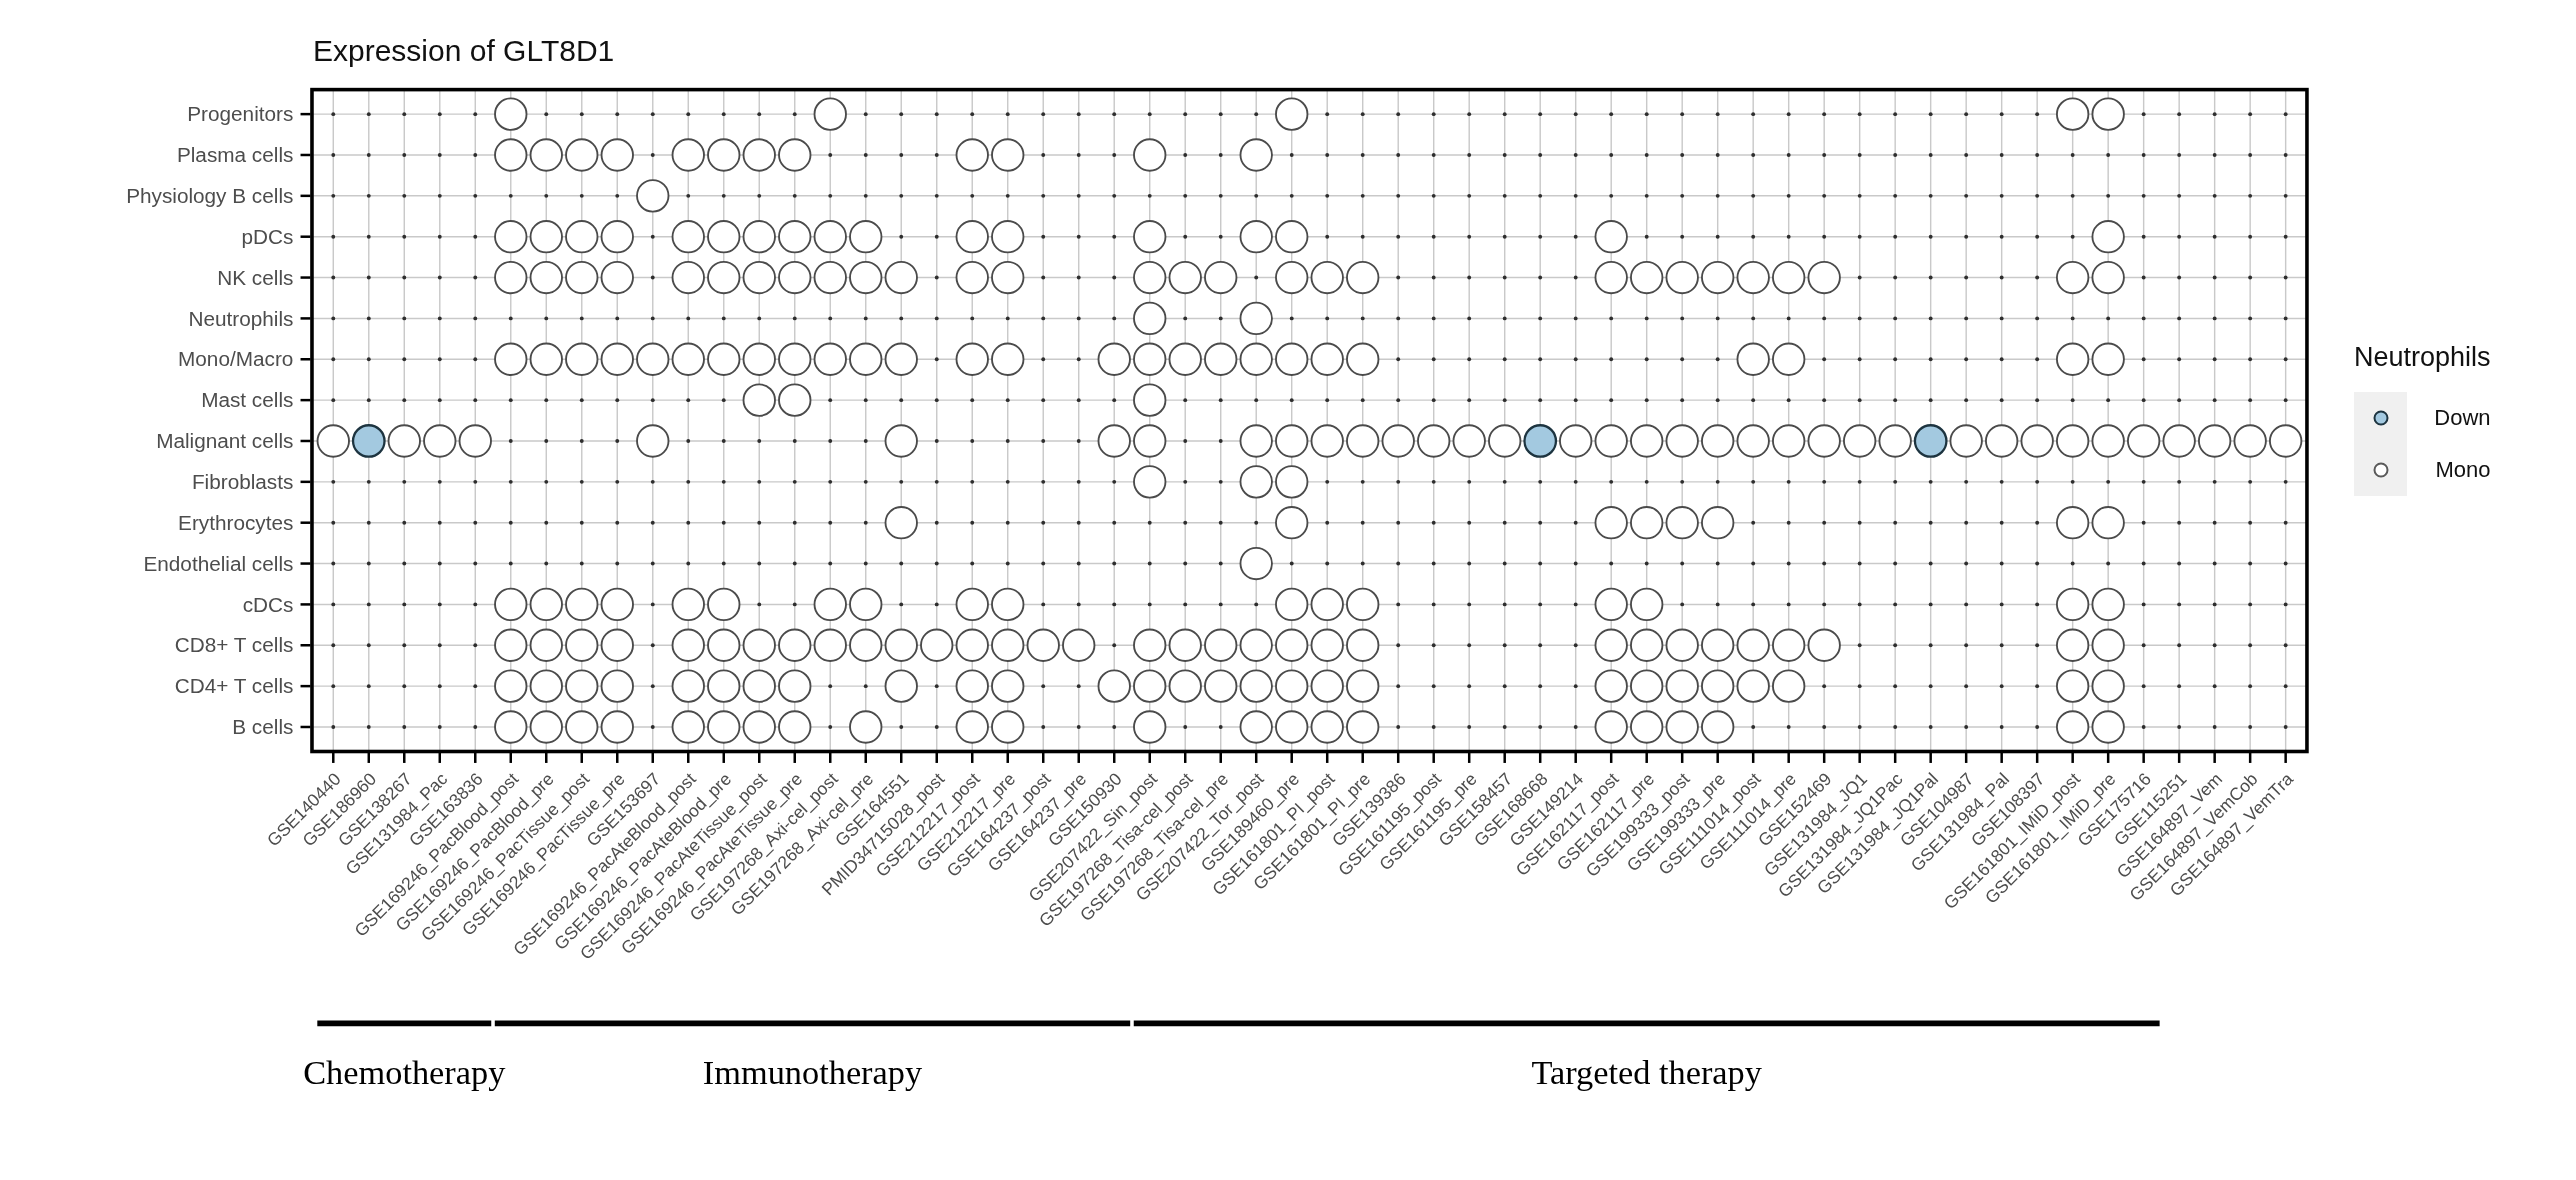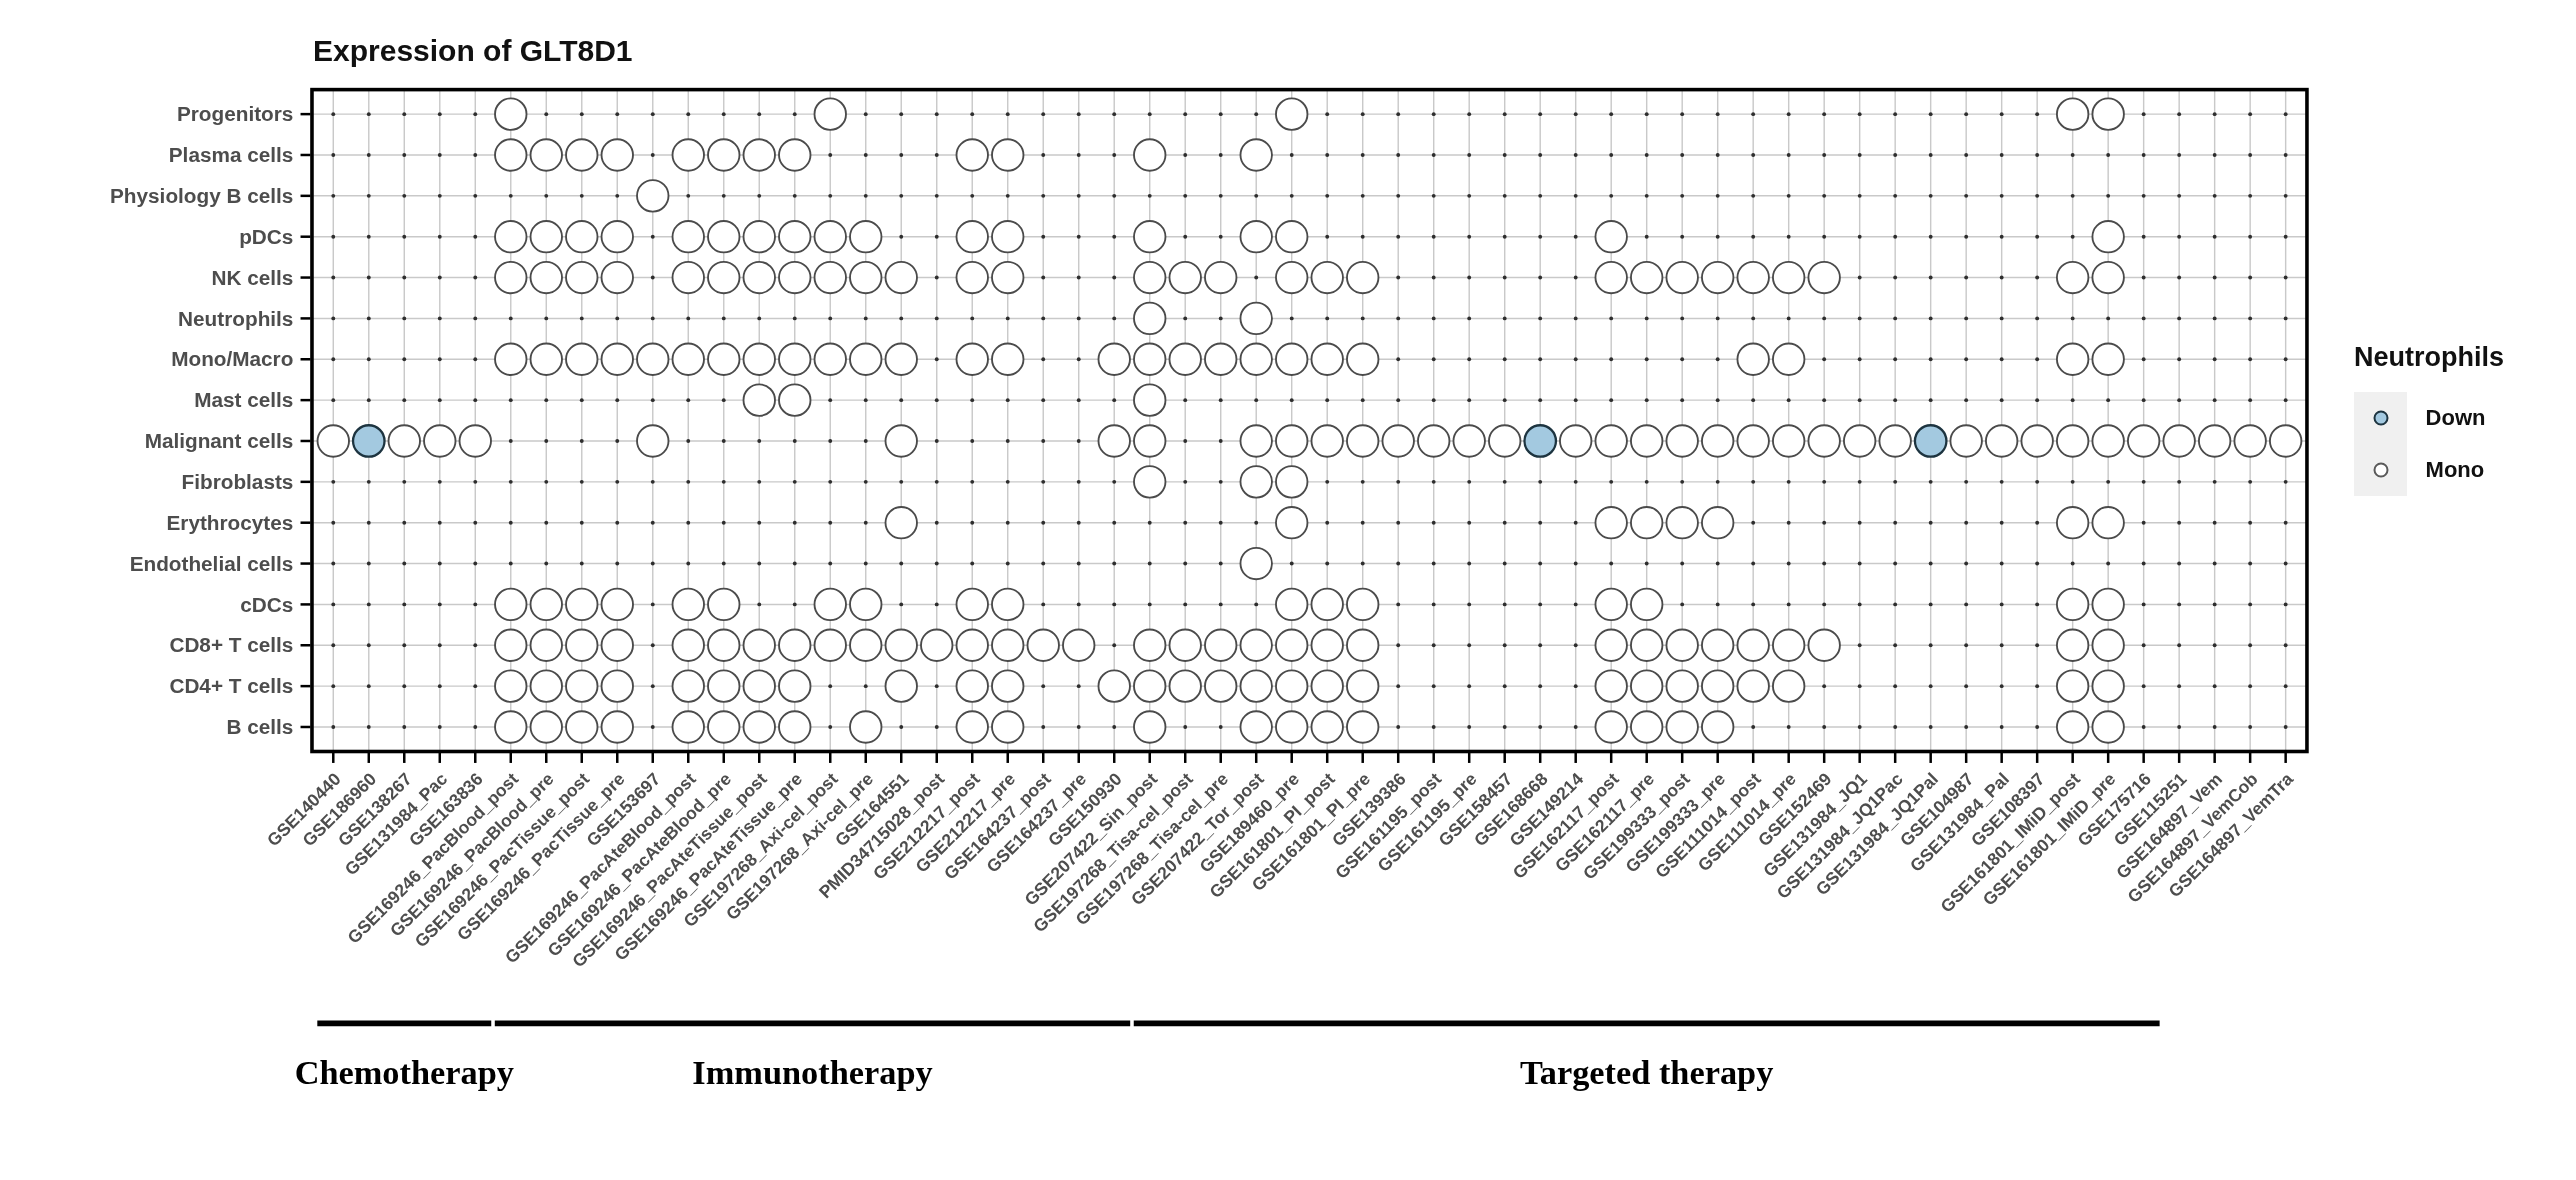--- a/index.html
+++ b/index.html
@@ -1,23 +1,23 @@
 <!DOCTYPE html>
 <html style="font-size:11.4px"><head>
 <meta charset="utf-8">
 <style>
   html,body{margin:0;padding:0;background:#ffffff;}
   .figure{position:relative;width:2544px;height:1181px;background:#ffffff;overflow:hidden;
-          font-family:"Liberation Sans", sans-serif;font-weight:bold;}
+          font-family:"Liberation Sans", sans-serif;}
   #plot{position:absolute;left:0;top:0;}
   .chart-title{position:absolute;left:313px;top:34px;font-size:30px;color:#111111;}
   .legend{position:absolute;left:2354px;top:342px;}
   .legend-title{font-size:27px;color:#111111;margin-bottom:18.6px;}
   .legend-key{position:relative;width:53px;height:52px;background:#f0f0f0;}
-  .legend-row{display:flex;align-items:center;}
+  .legend-row{display:flex;align-items:center;justify-content:space-between;}
   .legend-label{font-size:22px;color:#111111;margin-left:18.6px;}
   .dot{width:15px;height:15px;border-radius:50%;position:absolute;left:50%;top:50%;
        transform:translate(-50%,-50%);box-sizing:border-box;}
   .dot-down{background:#a3c9e0;border:2.1px solid #1d3440;}
   .dot-none{background:#ffffff;border:2.1px solid #5a5a5a;}
 </style>
 </head>
 <body>
 
 <div class="figure">

